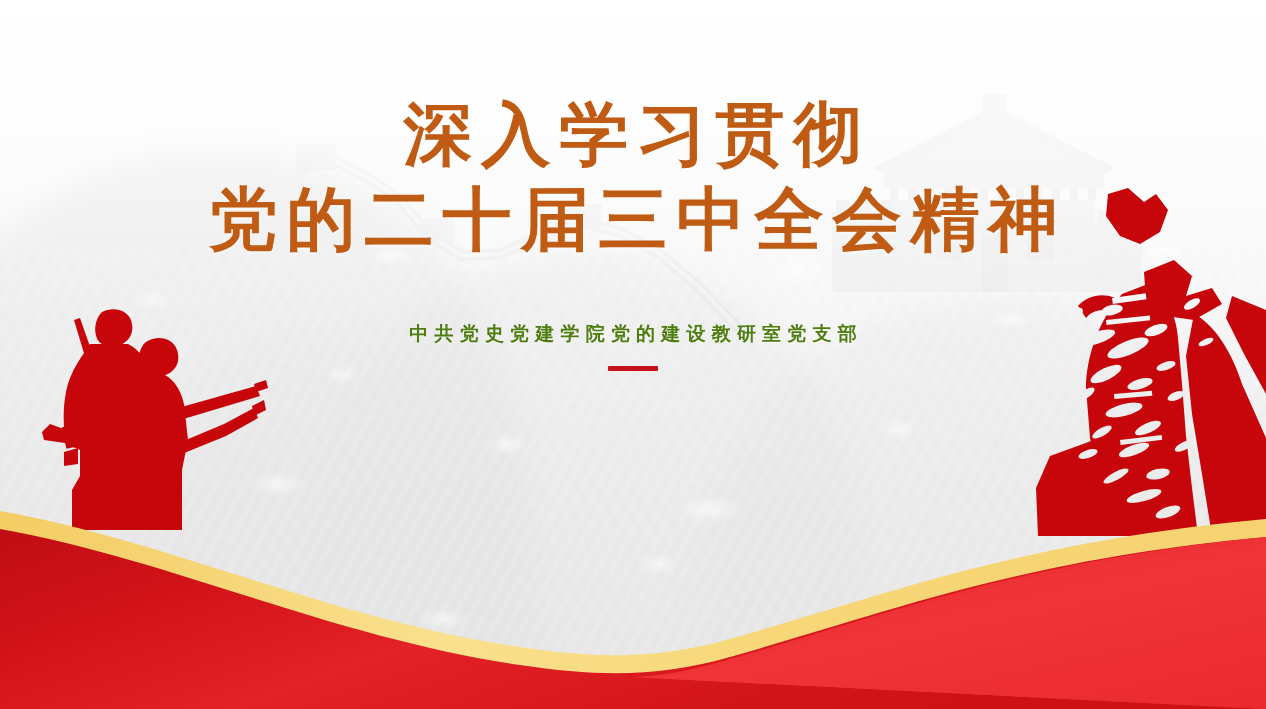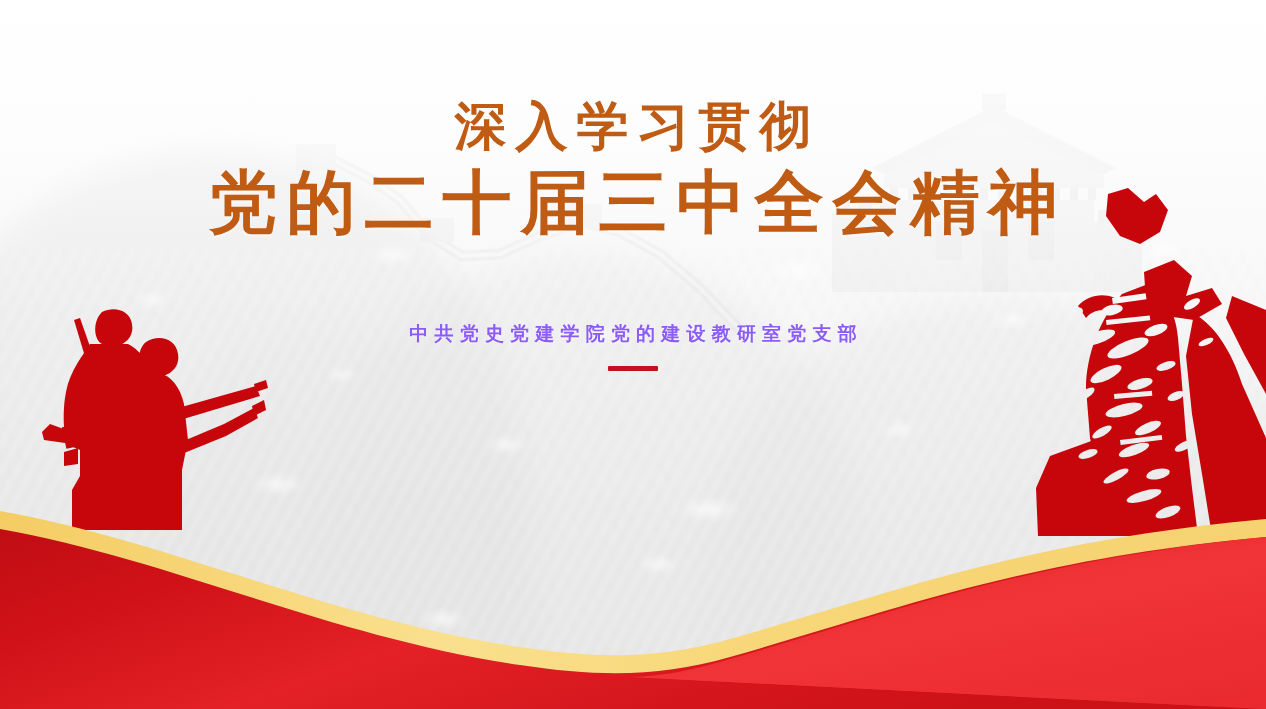--- a/index.html
+++ b/index.html
@@ -167,41 +167,41 @@
     text-align: center;
   }
   .title-line {
     color: #bf5b13;
     font-weight: 700;
     line-height: 1.0;
     white-space: nowrap;
     text-shadow: 0 2px 3px rgba(255,255,255,.55);
   }
   .title-line-1 {
-    font-size: 52px;
+    font-size: 69px;
     letter-spacing: 9px;
     padding-left: 9px;
   }
   .title-line-2 {
     font-size: 69px;
     letter-spacing: 9px;
     padding-left: 9px;
     margin-top: 16px;
     text-align: center;
   }
 
   .subtitle-block {
     position: absolute;
     left: 0;
     right: 0;
     top: 321px;
     text-align: center;
   }
   .subtitle {
-    color: #8b5cf6;
+    color: #4d7c0f;
     font-size: 19px;
     font-weight: 700;
     letter-spacing: 6.2px;
     padding-left: 6.2px;
     white-space: nowrap;
     text-shadow: 0 1px 2px rgba(255,255,255,.6);
   }
   .subtitle-rule {
     width: 50px;
     height: 5px;

